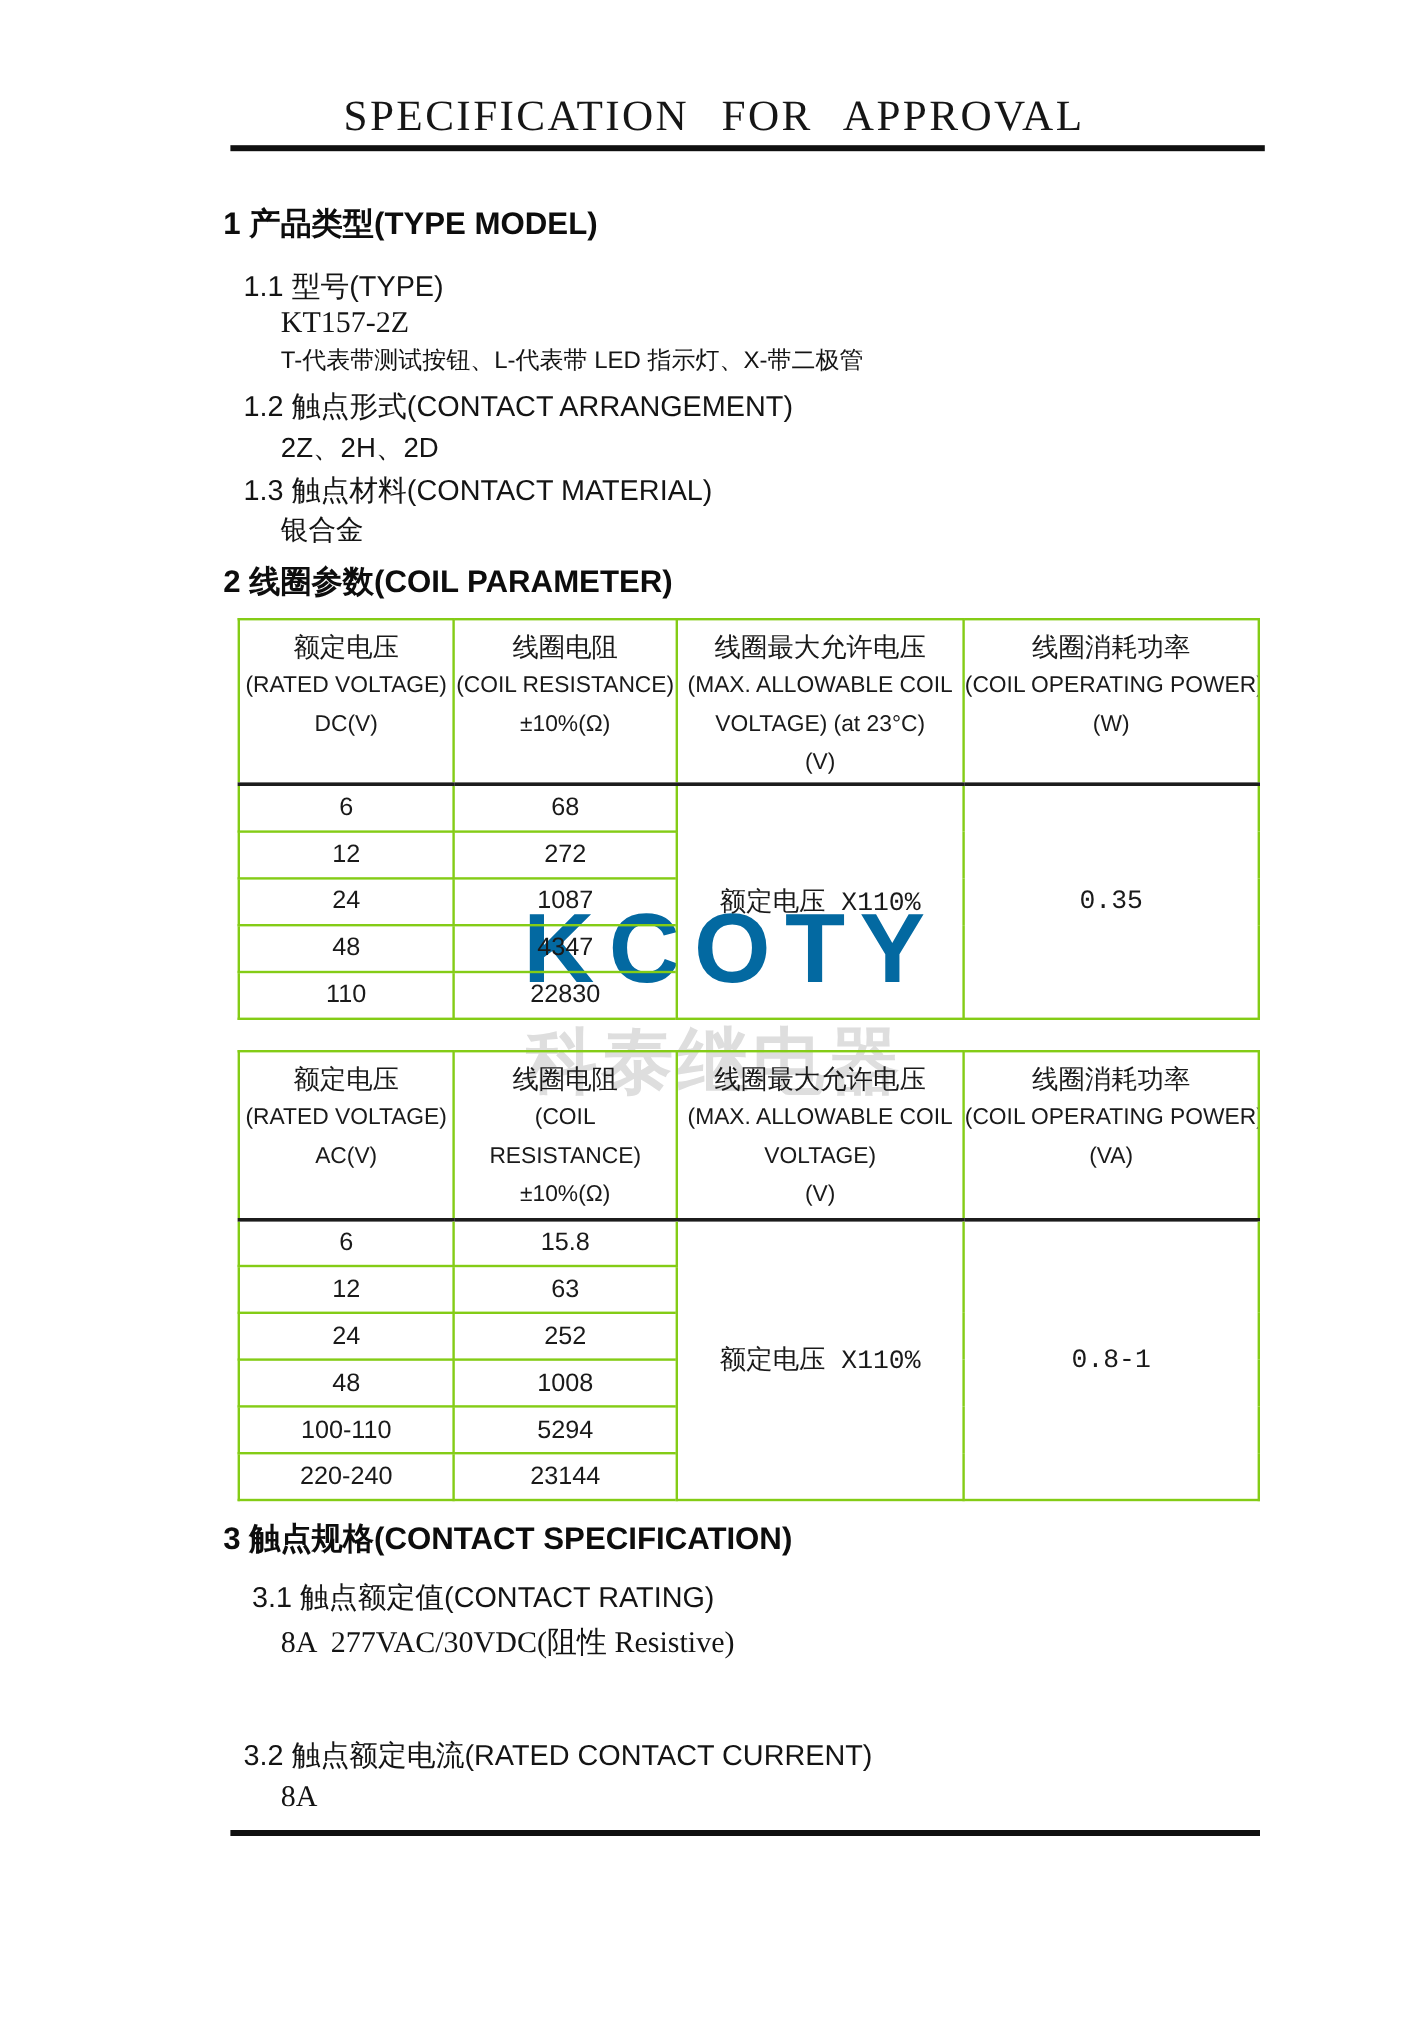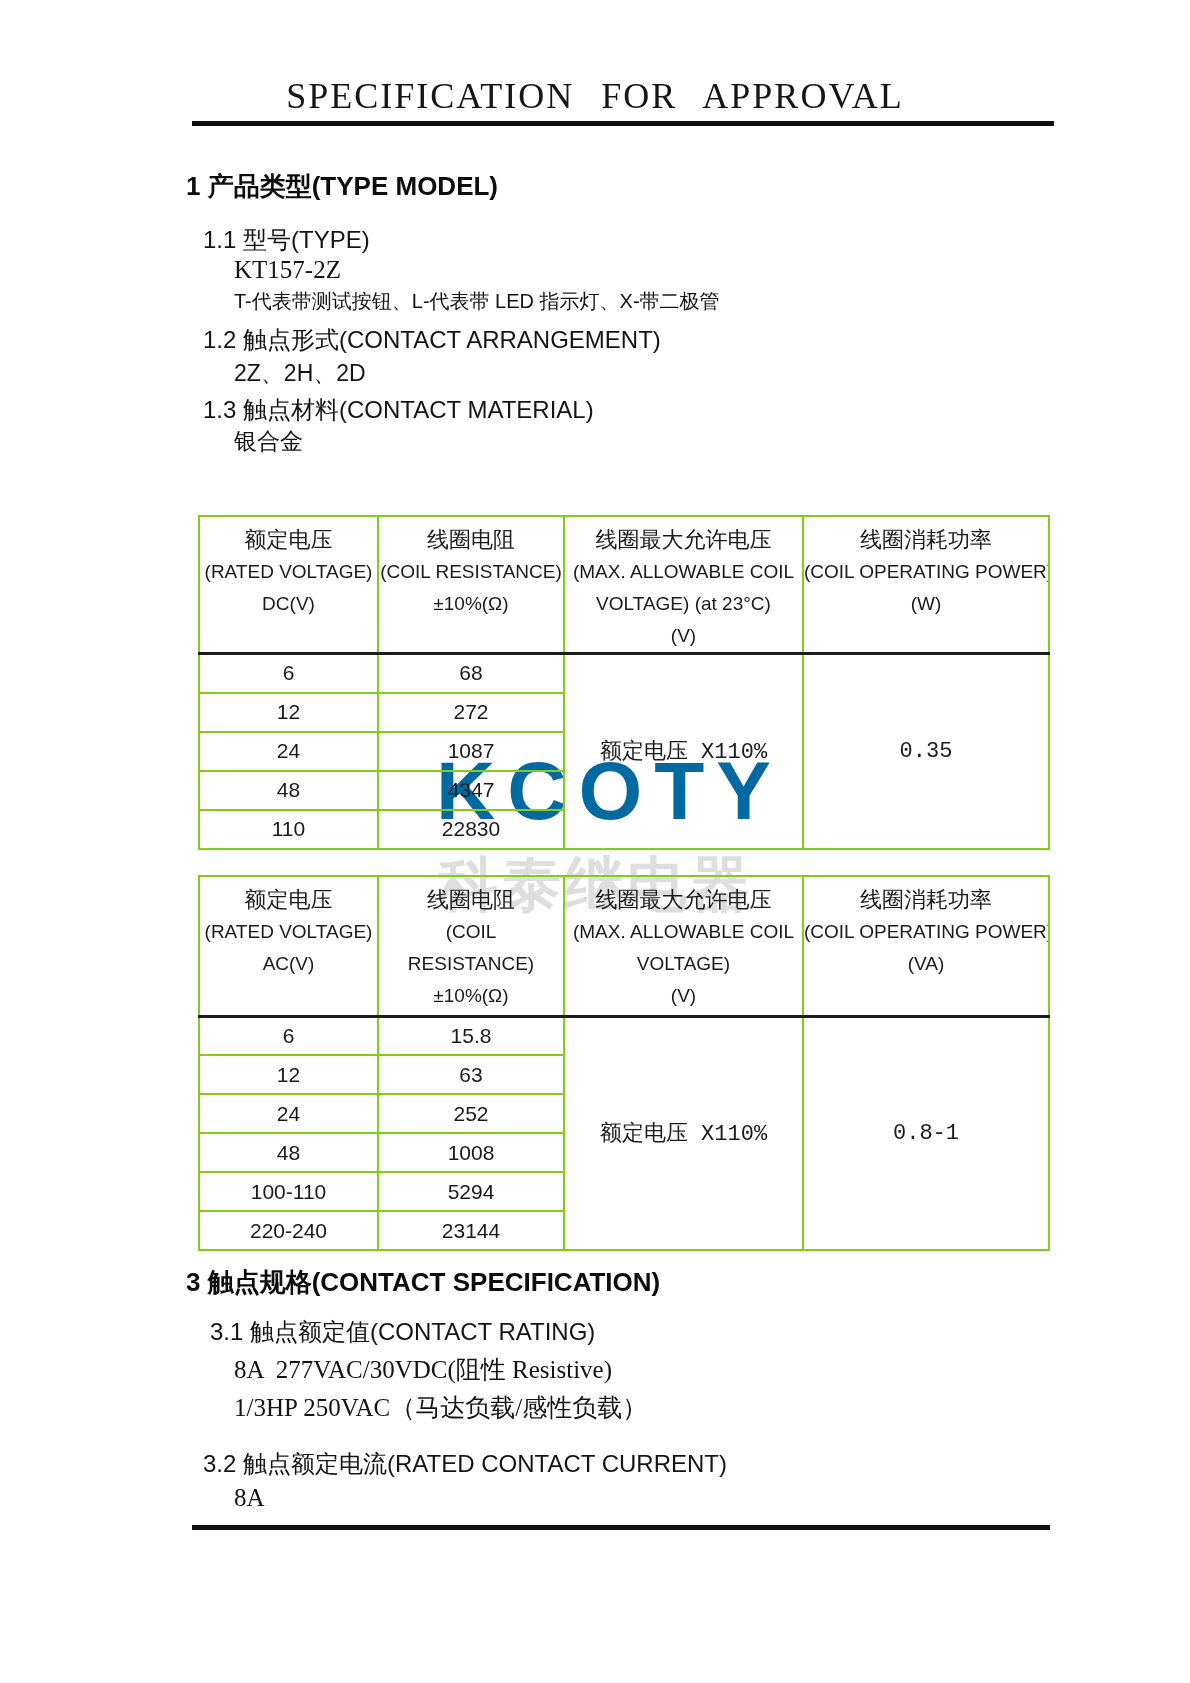--- a/index.html
+++ b/index.html
@@ -54,20 +54,21 @@
   <div class="abs h-sub" style="top:226px; left:203px;">1.1 型号(TYPE)</div>
   <div class="abs body-t serif-t" style="top:256px; left:234px; font-size:25px;">KT157-2Z</div>
   <div class="abs note-t" style="top:290px; left:234px;">T-代表带测试按钮、L-代表带 LED 指示灯、X-带二极管</div>
 
   <div class="abs h-sub" style="top:326px; left:203px;">1.2 触点形式(CONTACT ARRANGEMENT)</div>
   <div class="abs body-t" style="top:360px; left:234px;">2Z、2H、2D</div>
 
   <div class="abs h-sub" style="top:396px; left:203px;">1.3 触点材料(CONTACT MATERIAL)</div>
   <div class="abs body-t" style="top:428px; left:234px;">银合金</div>
 
+  <div class="abs h-sec" style="top:470px; left:186px;">2 线圈参数(COIL PARAMETER)</div>
 
   <table class="coil" style="top:515px; left:198px; width:850px;">
     <colgroup>
         <col style="width:179px">
         <col style="width:186px">
         <col style="width:239px">
         <col style="width:246px">
       </colgroup>
     <tbody>
         <tr class="hdr" style="height:135px;">
@@ -176,20 +177,19 @@
       <td class="num">220-240</td>
       <td class="num">23144</td>
     </tr>
   </tbody>
     </table>
 
   <div class="abs h-sec" style="top:1268px; left:186px;">3 触点规格(CONTACT SPECIFICATION)</div>
 
   <div class="abs h-sub" style="top:1318px; left:210px;">3.1 触点额定值(CONTACT RATING)</div>
   <div class="abs body-t serif-t" style="top:1356px; left:234px; font-size:25px;">8A  277VAC/30VDC(阻性 Resistive)</div>
-  <div class="abs body-t serif-t" style="top:1394px; left:234px; font-size:25px;">1/3HP 250VAC（马达负载/感性负载）</div>
 
   <div class="abs h-sub" style="top:1450px; left:203px;">3.2 触点额定电流(RATED CONTACT CURRENT)</div>
   <div class="abs body-t serif-t" style="top:1484px; left:234px; font-size:25px;">8A</div>
 
   <div class="rule" style="top:1525px; left:192px; width:858px; height:5px;"></div>
 
 </div>
 
 </body></html>

